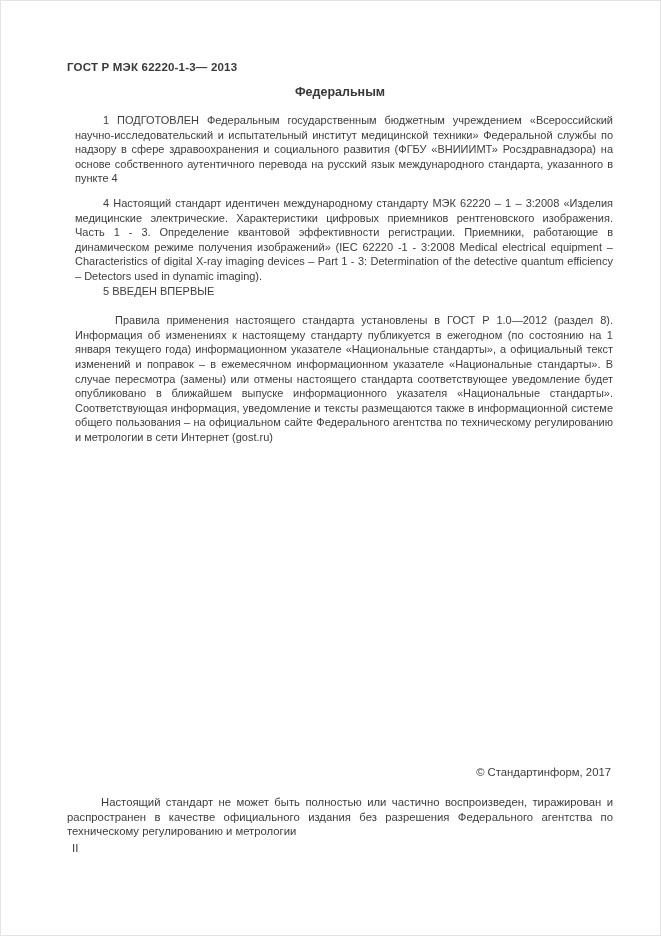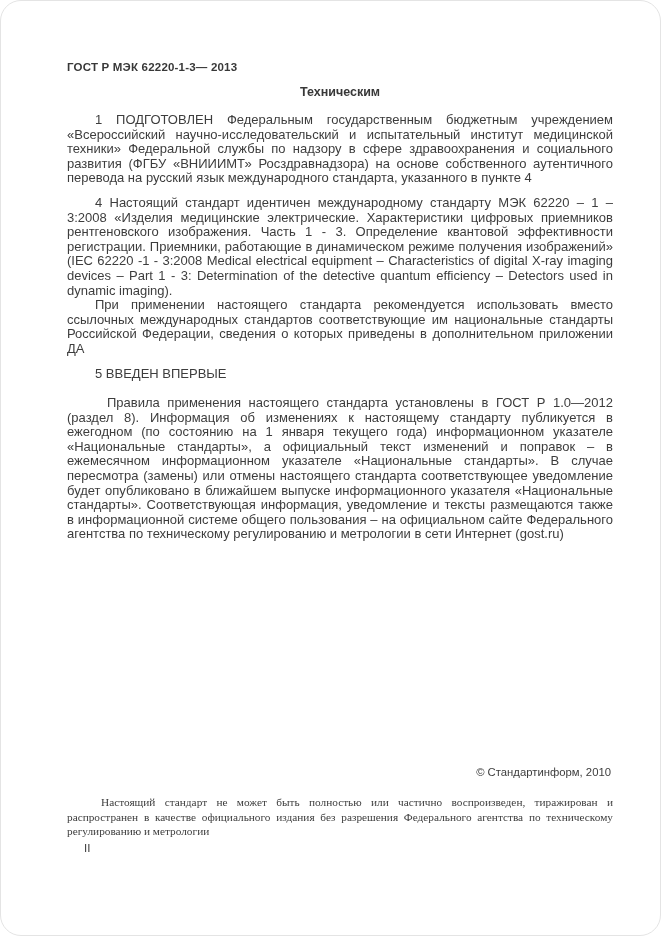--- a/index.html
+++ b/index.html
@@ -6,21 +6,21 @@
     margin: 0;
     padding: 0;
     background: #ffffff;
   }
   .page {
     position: relative;
     width: 661px;
     height: 936px;
     background: #ffffff;
     border: 1px solid #e4e4e4;
-    border-radius: 21px;
+    border-radius: 0;
     box-sizing: border-box;
     font-family: "Liberation Sans", sans-serif;
     color: #3d3d3d;
     overflow: hidden;
   }
   .content {
     position: absolute;
     left: 66px;
     top: 60px;
     width: 546px;
@@ -32,25 +32,25 @@
     color: #383838;
   }
   .title {
     font-size: 12.5px;
     font-weight: 700;
     text-align: center;
     margin: 12px 0 14px 0;
     color: #383838;
   }
   .para {
-    font-size: 13px;
+    font-size: 11px;
     line-height: 14.6px;
     text-align: justify;
     text-indent: 28px;
-    margin: 0 0 10px 0;
+    margin: 0 0 10px 8px;
   }
   .para.no-gap {
     margin-bottom: 0;
   }
   .para.item5 {
     margin-bottom: 15px;
   }
   .para.rules {
     text-indent: 40px;
   }
@@ -65,42 +65,40 @@
     position: absolute;
     top: 794px;
     left: 66px;
     width: 546px;
     font-size: 11.3px;
     line-height: 14.6px;
     text-align: justify;
     text-indent: 34px;
     margin: 0;
     color: #3d3d3d;
-    font-family: Liberation Serif, serif;
   }
   .page-number {
     position: absolute;
     top: 841px;
-    left: 83px;
+    left: 71px;
     font-size: 11.5px;
     color: #3d3d3d;
   }
 </style>
 </head>
 <body>
 
 <div class="page">
   <div class="content">
     <div class="doc-code">ГОСТ Р МЭК 62220-1-3— 2013</div>
-    <div class="title">Техническим</div>
+    <div class="title">Федеральным</div>
     <p class="para">1 ПОДГОТОВЛЕН Федеральным государственным бюджетным учреждением «Всероссийский научно-исследовательский и испытательный институт медицинской техники» Федеральной службы по надзору в сфере здравоохранения и социального развития (ФГБУ «ВНИИИМТ» Росздравнадзора) на основе собственного аутентичного перевода на русский язык международного стандарта, указанного в пункте 4</p>
     <p class="para no-gap">4 Настоящий стандарт идентичен международному стандарту МЭК 62220 – 1 – 3:2008 «Изделия медицинские электрические. Характеристики цифровых приемников рентгеновского изображения. Часть 1 - 3. Определение квантовой эффективности регистрации. Приемники, работающие в динамическом режиме получения изображений» (IEC 62220 -1 - 3:2008 Medical electrical equipment – Characteristics of digital X-ray imaging devices – Part 1 - 3: Determination of the detective quantum efficiency – Detectors used in dynamic imaging).</p>
-    <p class="para">При применении настоящего стандарта рекомендуется использовать вместо ссылочных международных стандартов соответствующие им национальные стандарты Российской Федерации, сведения о которых приведены в дополнительном приложении ДА</p>
     <p class="para item5">5 ВВЕДЕН ВПЕРВЫЕ</p>
     <p class="para rules">Правила применения настоящего стандарта установлены в ГОСТ Р 1.0—2012 (раздел 8). Информация об изменениях к настоящему стандарту публикуется в ежегодном (по состоянию на 1 января текущего года) информационном указателе «Национальные стандарты», а официальный текст изменений и поправок – в ежемесячном информационном указателе «Национальные стандарты». В случае пересмотра (замены) или отмены настоящего стандарта соответствующее уведомление будет опубликовано в ближайшем выпуске информационного указателя «Национальные стандарты». Соответствующая информация, уведомление и тексты размещаются также в информационной системе общего пользования – на официальном сайте Федерального агентства по техническому регулированию и метрологии в сети Интернет (gost.ru)</p>
   </div>
 
-  <div class="copyright">© Стандартинформ, 2010</div>
+  <div class="copyright">© Стандартинформ, 2017</div>
 
   <p class="footer-notice">Настоящий стандарт не может быть полностью или частично воспроизведен, тиражирован и распространен в качестве официального издания без разрешения Федерального агентства по техническому регулированию и метрологии</p>
 
   <div class="page-number">II</div>
 </div>
 
 </body></html>

